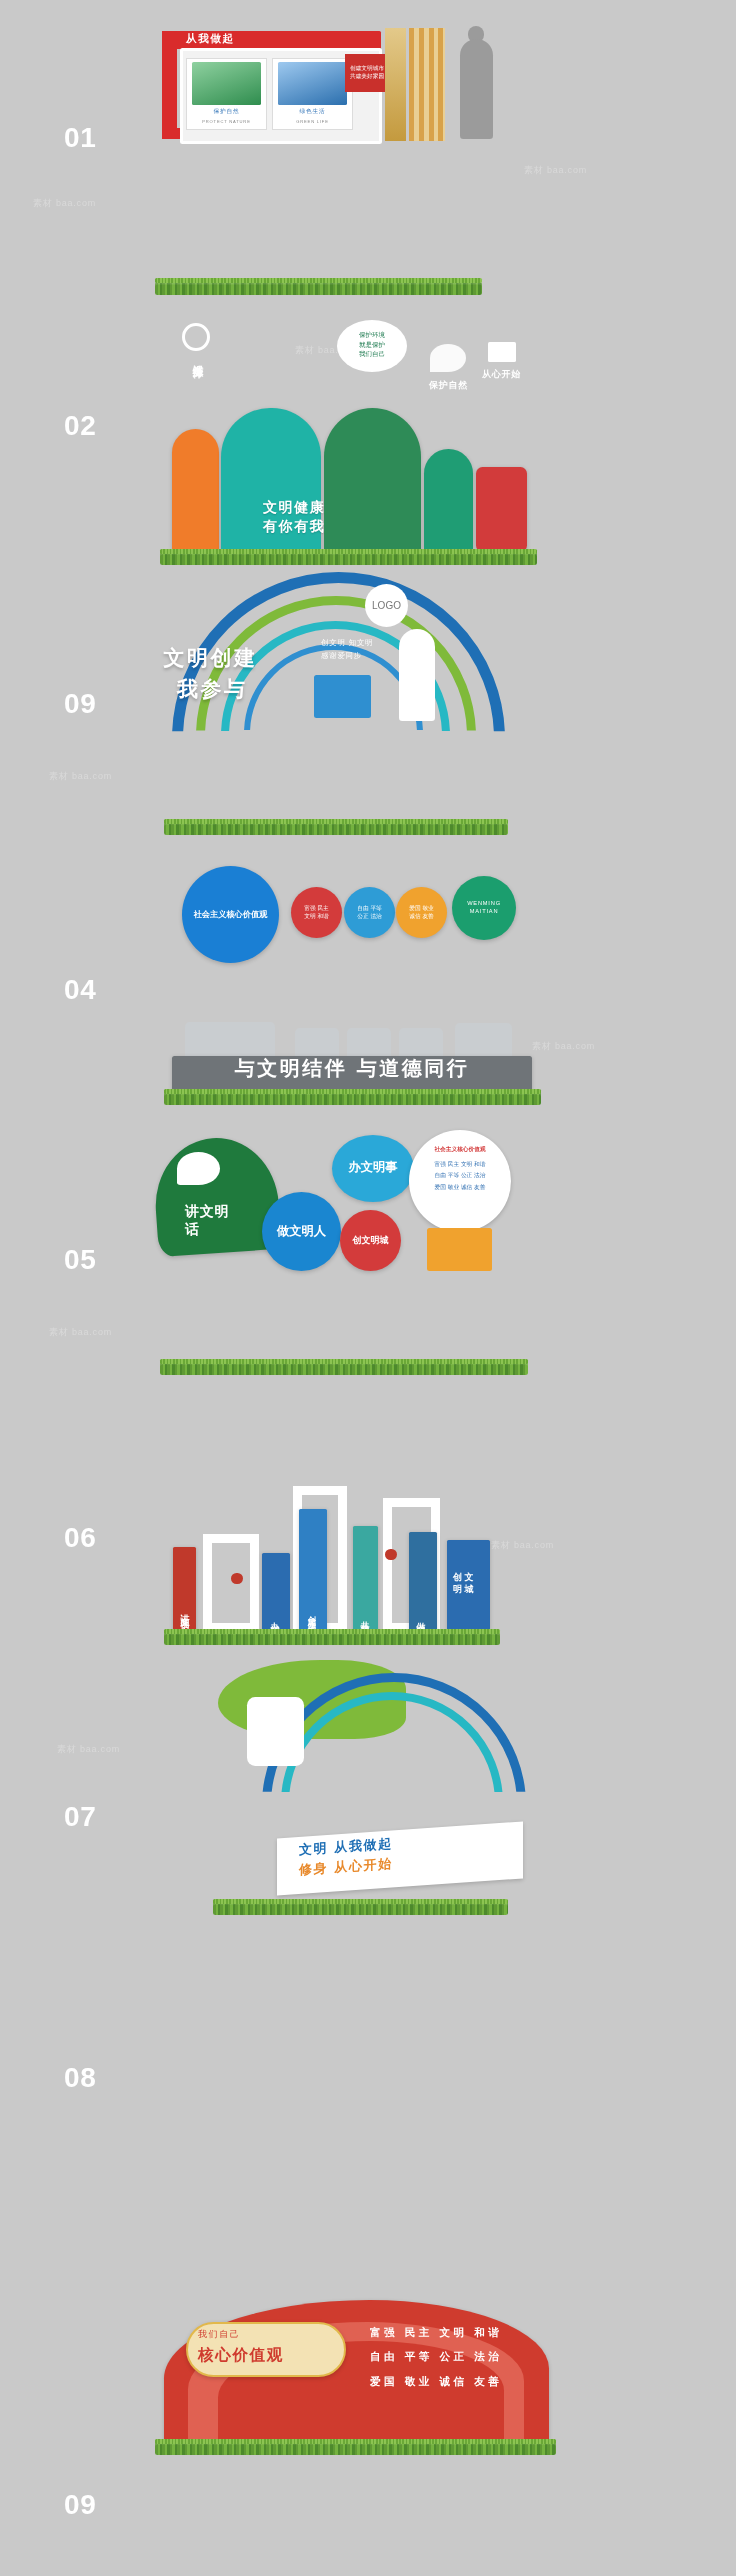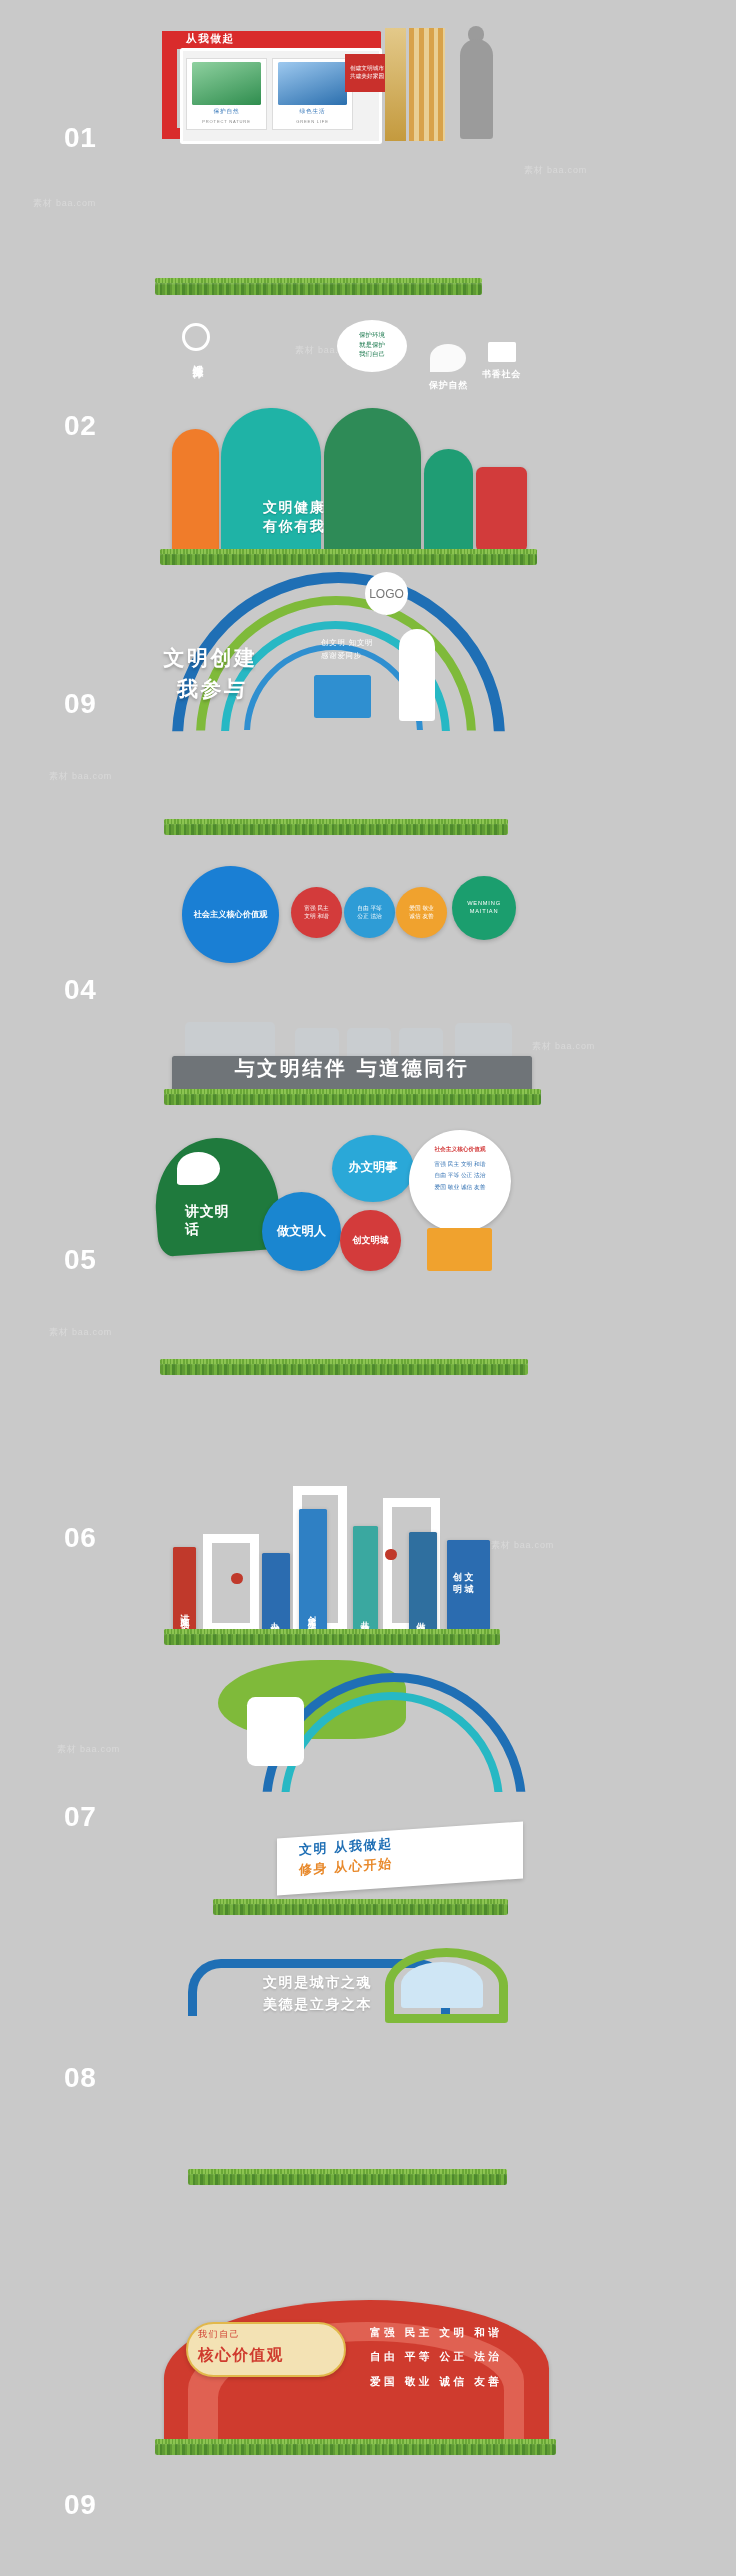--- a/index.html
+++ b/index.html
@@ -83,21 +83,21 @@
   #b02 .c2{left:82px;width:100px;height:144px;background:#1fb3a6;border-radius:49px 49px 3.3px 3.3px;}
   #b02 .c3{left:185px;width:97px;height:144px;background:#2e8b57;border-radius:49px 49px 3.3px 3.3px;}
   #b02 .c4{left:285px;width:49px;height:103px;background:#1f9d74;border-radius:24.6px 24.6px 3.3px 3.3px;}
   #b02 .c5{left:337px;width:51px;height:85px;background:#d23b3b;border-radius:6.5px;}
   #b02 .big{position:absolute;left:124px;bottom:29.5px;color:#fff;font-size:14px;font-weight:bold;line-height:1.35;letter-spacing:1.6px;text-shadow:0 0.8px 1.6px rgba(0,0,0,.2);}
   #b02 .lbl{position:absolute;color:#fff;font-weight:bold;text-align:center;letter-spacing:0.8px;}
 
   
   #b03{top:565px;}
   #b03 .bigtxt{position:absolute;left:24.6px;top:79px;color:#fff;font-size:21px;font-weight:bold;line-height:1.4;letter-spacing:2.5px;text-shadow:0 1.6px 3.3px rgba(0,0,0,.25);}
-  #b03 .logo{position:absolute;left:226px;top:7px;width:43px;height:43px;border-radius:50%;background:#fff;color:#777;font-size:12px;}
+  #b03 .logo{position:absolute;left:226px;top:19px;width:43px;height:43px;border-radius:50%;background:#fff;color:#777;font-size:10px;}
   #b03 .sub{position:absolute;left:182px;top:72px;color:#fff;font-size:7.4px;line-height:1.7;letter-spacing:0.8px;}
 
   
   #b04{top:835px;}
   #b04 .base{position:absolute;left:33px;bottom:13px;width:360px;height:36px;background:#6f7478;border-radius:2.5px;}
   #b04 .baseTxt{position:absolute;left:33px;bottom:23px;width:360px;text-align:center;color:#fff;font-size:20px;font-weight:bold;letter-spacing:2.5px;}
   #b04 .plinth{position:absolute;bottom:49px;background:#c9cdd0;border-radius:4.9px 4.9px 0 0;}
   #b04 .disc{position:absolute;border-radius:50%;color:#fff;box-sizing:border-box;padding:4.9px;line-height:1.35;}
 
   
@@ -178,21 +178,21 @@
 就是保护
 我们自己</div>
 
     <div class="big cn" style="white-space:pre-line">文明健康
 有你有我</div>
 
     <div style="position:absolute;left:291px;top:49px;width:36px;height:28px;border-radius:50% 50% 50% 0;background:#fff;opacity:.9"></div>
     <div class="lbl cn" style="left:288px;top:85px;width:43px;font-size:9px;line-height:1.3">保护自然</div>
 
     <div style="position:absolute;left:349px;top:47px;width:28px;height:19.6px;background:#fff;border-radius:1.6px"></div>
-    <div class="lbl cn" style="left:342px;top:74px;width:41px;font-size:9px;line-height:1.3">书香社会</div>
+    <div class="lbl cn" style="left:342px;top:74px;width:41px;font-size:9px;line-height:1.3">从心开始</div>
 
     <div class="grass" style="left:21px;width:377px"></div>
   </div>
   <div class="wm" style="left:295px;top:49px">素材 baa.com</div>
 </div>
 
 <div class="board" id="b03">
   <div class="idx" style="top:123px">09</div>
   <div class="stage" style="height:270px">
     <div style="position:absolute;left:33px;top:6.5px;width:311px;height:311px;border-radius:50%;border:11.5px solid #1f6fb5;clip-path:inset(0 0 52% 0)"></div>
@@ -304,28 +304,20 @@
     <div class="banner shadow"></div>
     <div class="btxt cn" style="color:#e8892b;font-size:13px">修身 从心开始</div>
     <div class="btxt cn" style="color:#1f6fb5;font-size:13px;bottom:59px">文明 从我做起</div>
     <div class="grass" style="left:74px;width:295px"></div>
   </div>
   <div class="wm" style="left:57px;top:98px">素材 baa.com</div>
 </div>
 
 <div class="board" id="b08">
   <div class="idx" style="top:147px">08</div>
-  <div class="stage" style="height:270px">
-    <div style="position:absolute;left:49px;top:44px;width:262px;height:57px;border-top:9.8px solid #1f6fb5;border-left:9.8px solid #1f6fb5;border-right:9.8px solid #1f6fb5;border-radius:33px 33px 0 0;box-sizing:border-box"></div>
-    <div style="position:absolute;left:246px;top:33px;width:123px;height:75px;border:9px solid #7fba3a;border-radius:50% 50% 3.3px 3.3px;box-sizing:border-box"></div>
-    <div style="position:absolute;left:262px;top:47px;width:82px;height:46px;background:#cfe6f5;border-radius:50% 50% 3.3px 3.3px"></div>
-    <div class="t8 cn">文明是城市之魂</div>
-    <div class="t8 cn" style="top:79px">美德是立身之本</div>
-    <div class="grass" style="left:49px;width:319px"></div>
-  </div>
 </div>
 
 <div class="board" id="b09">
   <div class="idx" style="top:246px">09</div>
   <div class="stage" style="height:327px">
     <div class="wave shadow" style="left:24.6px;top:57px;width:385px;height:147px;background:#cf3b2e;border-radius:55% 48% 0 0"></div>
     <div class="wave" style="left:49px;top:79px;width:336px;height:126px;background:#e06152;border-radius:55% 48% 0 0"></div>
     <div class="wave" style="left:79px;top:98px;width:286px;height:106px;background:#cf3b2e;border-radius:55% 48% 0 0"></div>
     <div class="oval shadow"></div>
     <div class="ov1 cn">我们自己</div>

